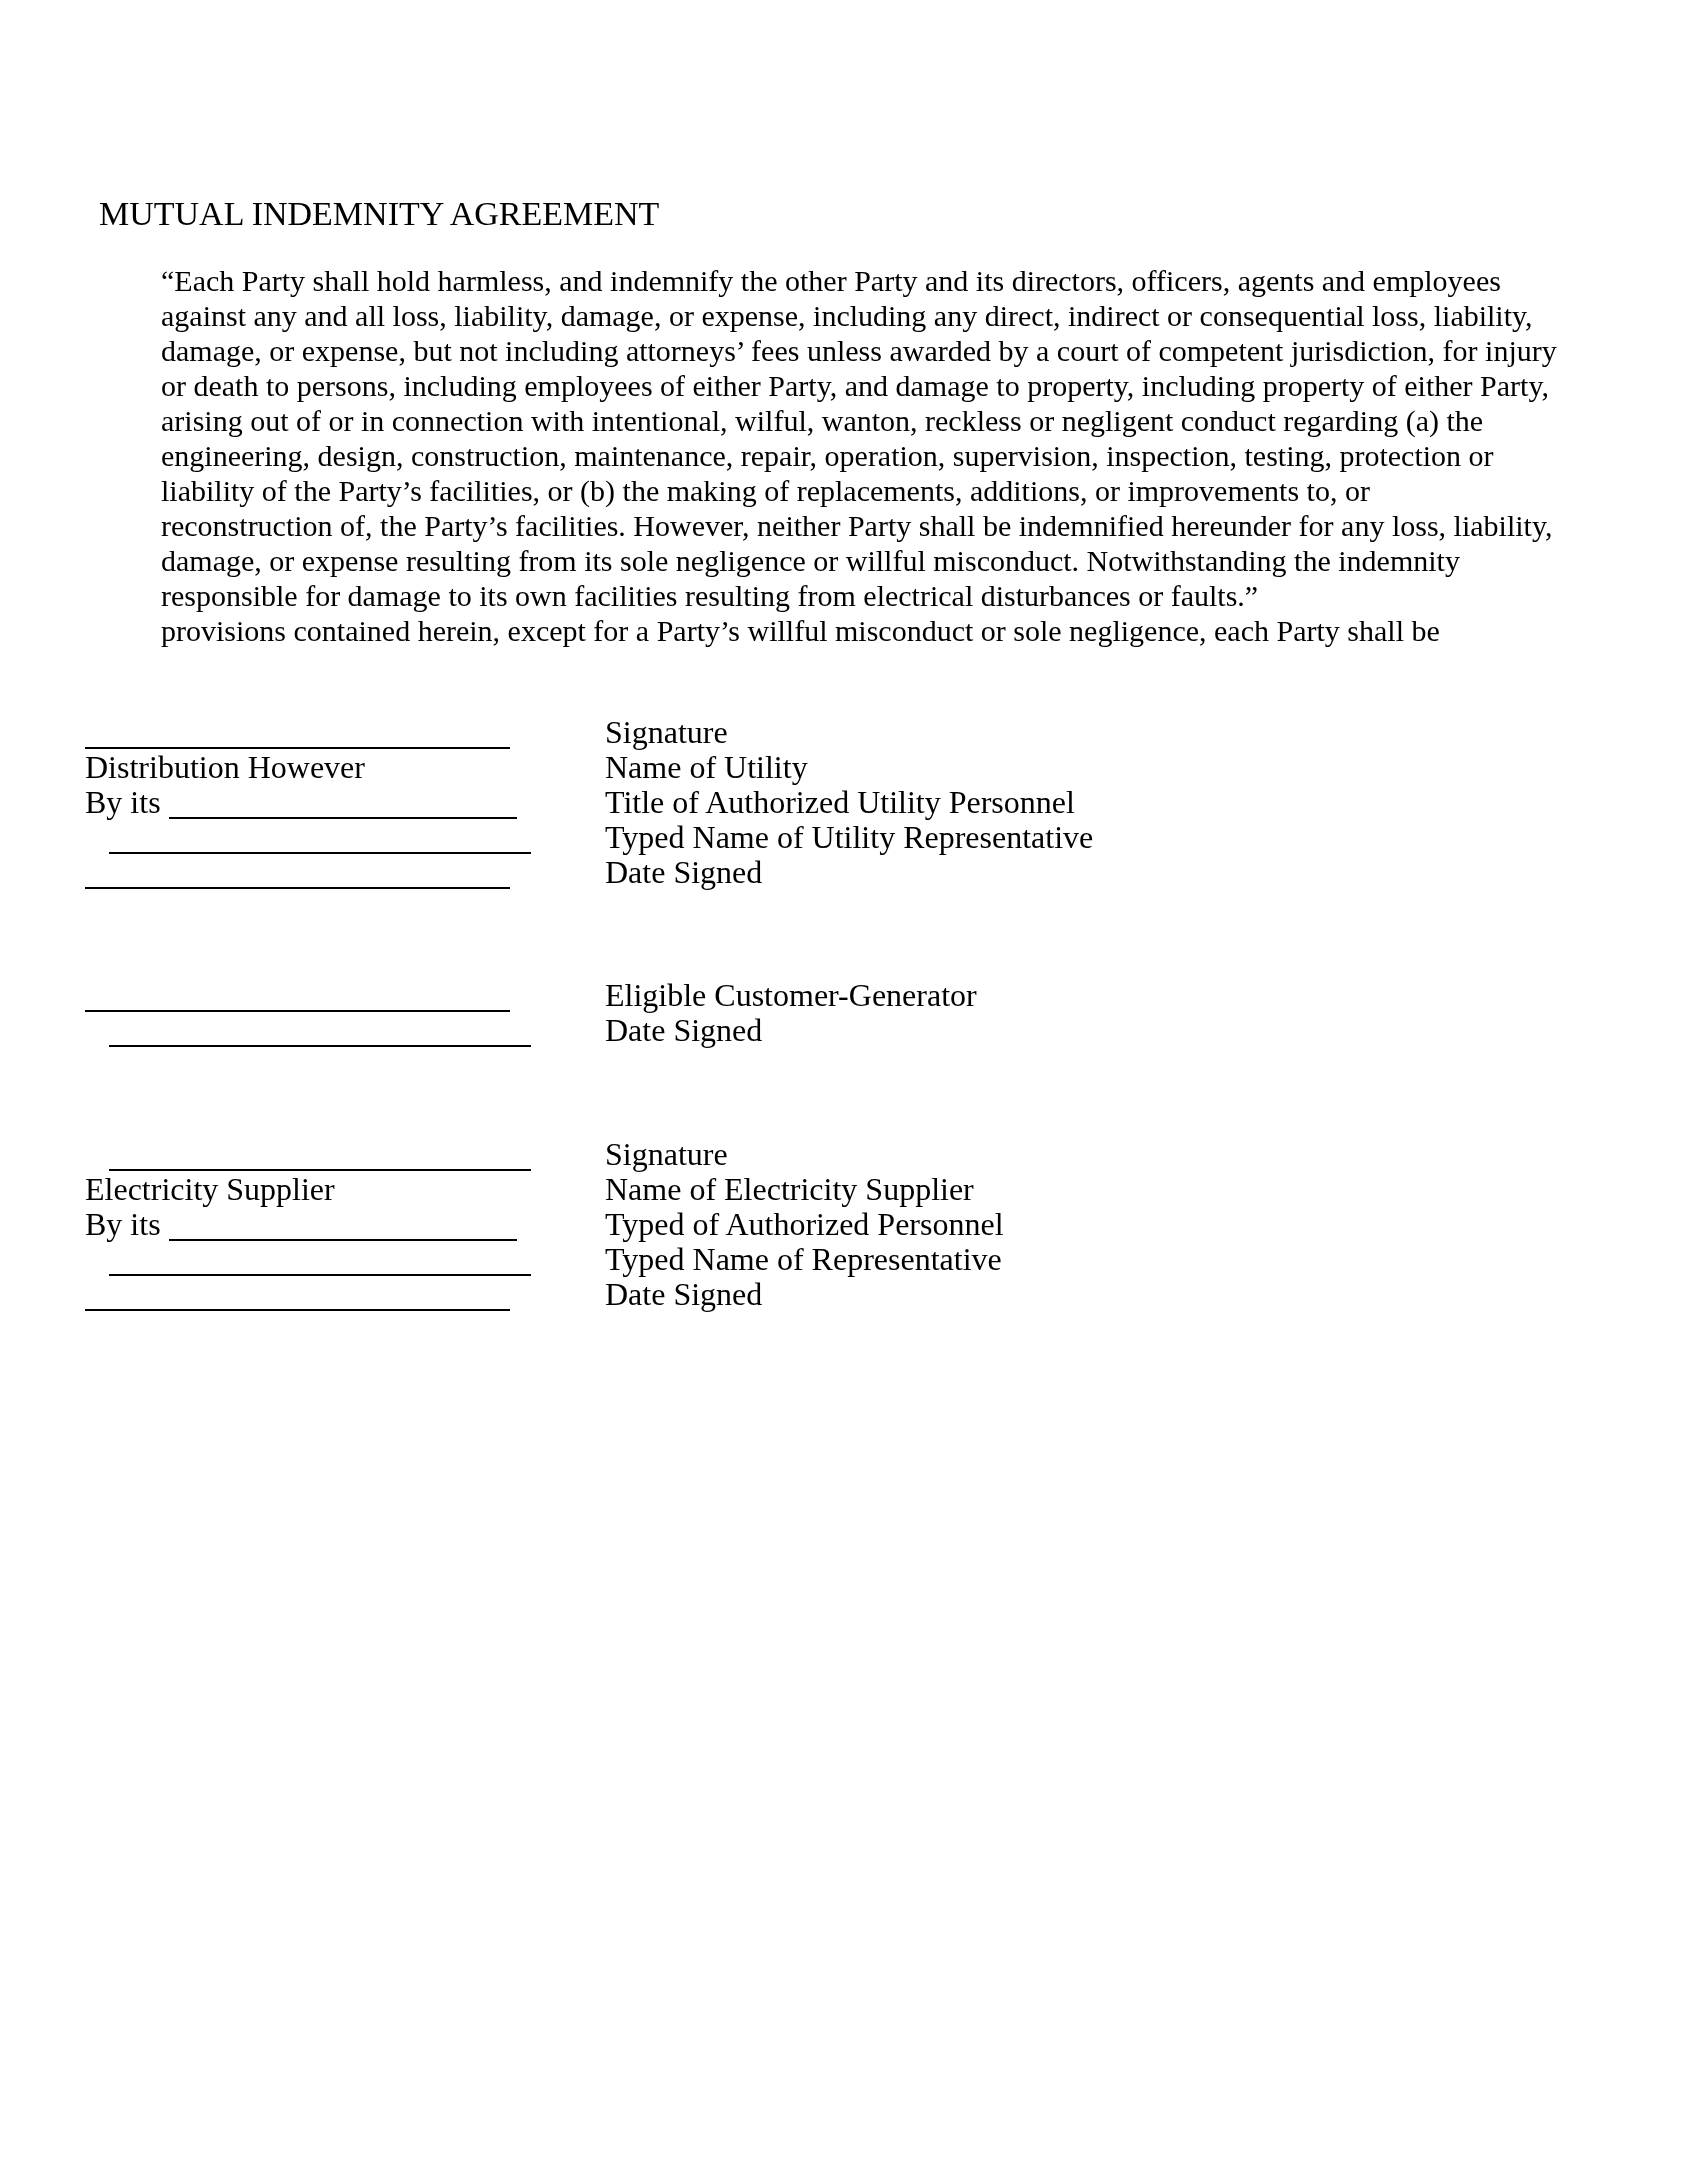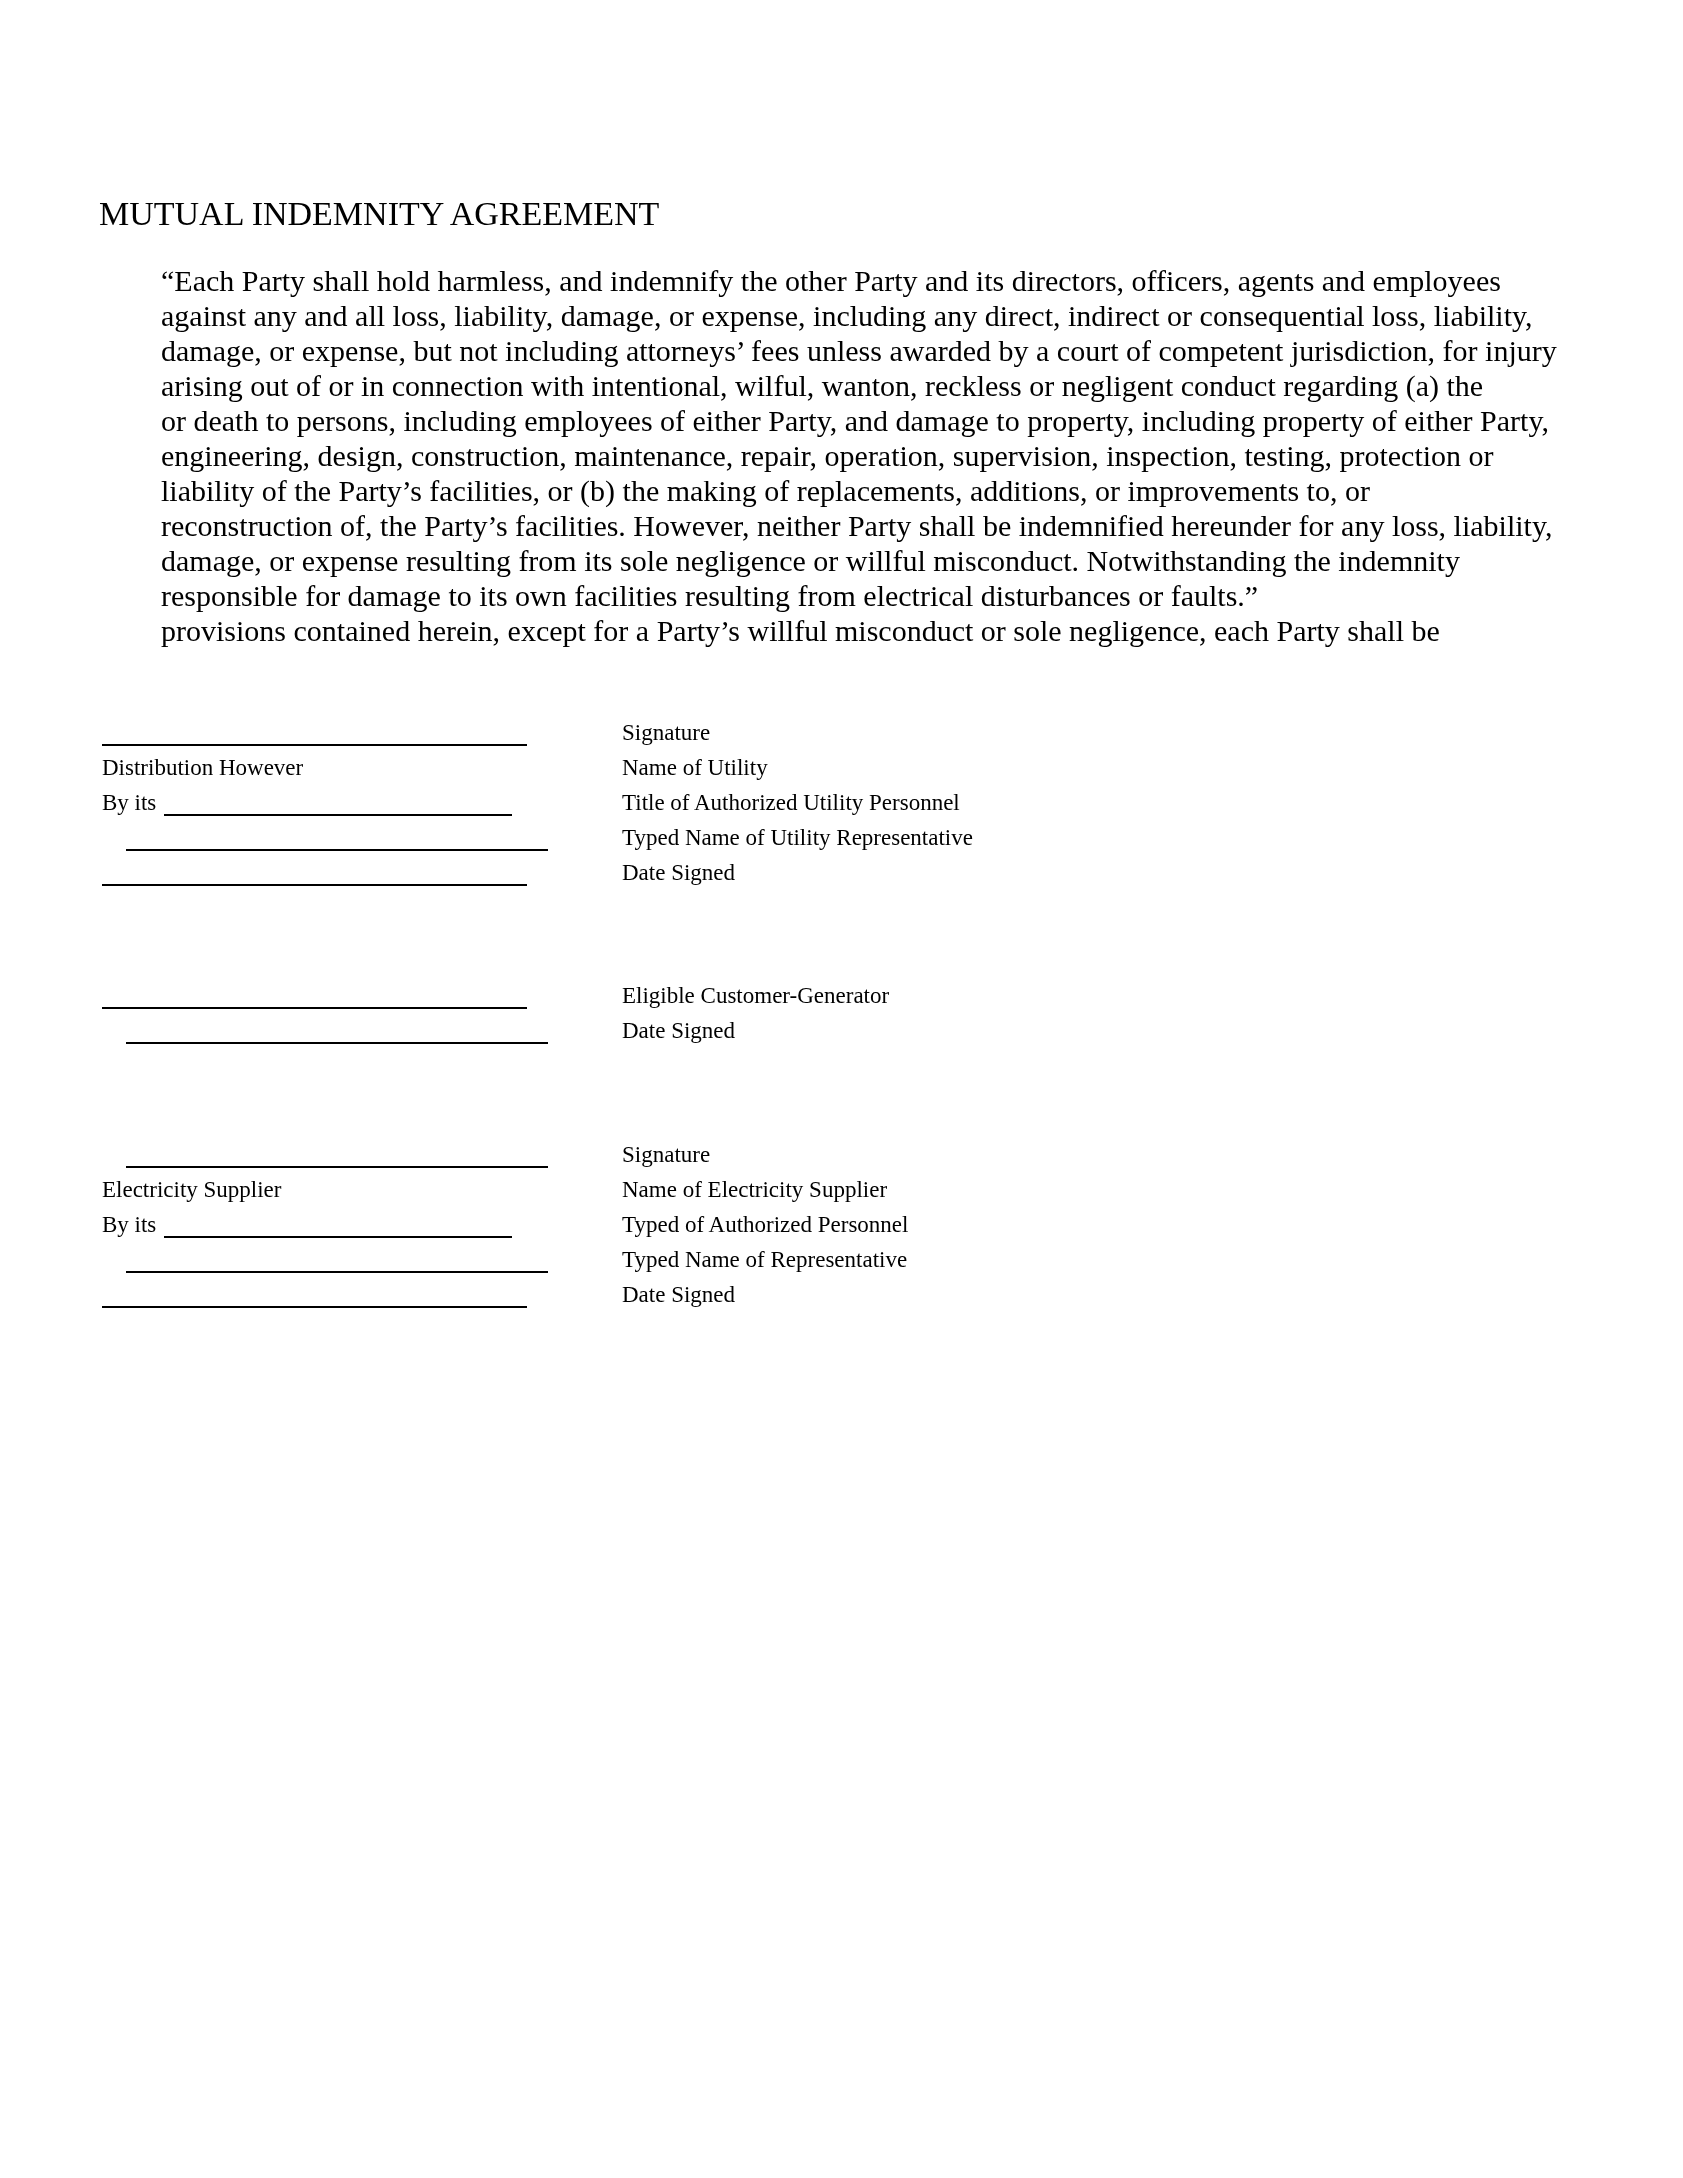--- a/index.html
+++ b/index.html
@@ -34,23 +34,23 @@
     top: 263px;
     width: 1346px;
     font-size: 30px;
     line-height: 35px;
   }
   .clause-line {
     white-space: nowrap;
   }
   .sig-block {
     position: absolute;
-    left: 102px;
+    left: 85px;
     width: 1089px;
-    font-size: 23px;
+    font-size: 32px;
   }
   .sig-block.b1 { top: 715px; }
   .sig-block.b2 { top: 958px; margin-top: 20px; }
   .sig-block.b3 { top: 1137px; }
   .sig-row {
     position: relative;
     height: 35px;
     line-height: 35px;
     white-space: nowrap;
   }
@@ -81,22 +81,22 @@
 <body>
 
 <div class="page">
 
   <div class="doc-title">MUTUAL INDEMNITY AGREEMENT</div>
 
   <div class="clause">
     <div class="clause-line">“Each Party shall hold harmless, and indemnify the other Party and its directors, officers, agents and employees</div>
     <div class="clause-line">against any and all loss, liability, damage, or expense, including any direct, indirect or consequential loss, liability,</div>
     <div class="clause-line">damage, or expense, but not including attorneys’ fees unless awarded by a court of competent jurisdiction, for injury</div>
+    <div class="clause-line">or death to persons, including employees of either Party, and damage to property, including property of either Party,</div>
     <div class="clause-line">arising out of or in connection with intentional, wilful, wanton, reckless or negligent conduct regarding (a) the</div>
-    <div class="clause-line">or death to persons, including employees of either Party, and damage to property, including property of either Party,</div>
     <div class="clause-line">engineering, design, construction, maintenance, repair, operation, supervision, inspection, testing, protection or</div>
     <div class="clause-line">liability of the Party’s facilities, or (b) the making of replacements, additions, or improvements to, or</div>
     <div class="clause-line">reconstruction of, the Party’s facilities. However, neither Party shall be indemnified hereunder for any loss, liability,</div>
     <div class="clause-line">damage, or expense resulting from its sole negligence or willful misconduct. Notwithstanding the indemnity</div>
     <div class="clause-line">responsible for damage to its own facilities resulting from electrical disturbances or faults.”</div>
     <div class="clause-line">provisions contained herein, except for a Party’s willful misconduct or sole negligence, each Party shall be</div>
   </div>
 
   <div class="sig-block b1">
     <div class="sig-row">

